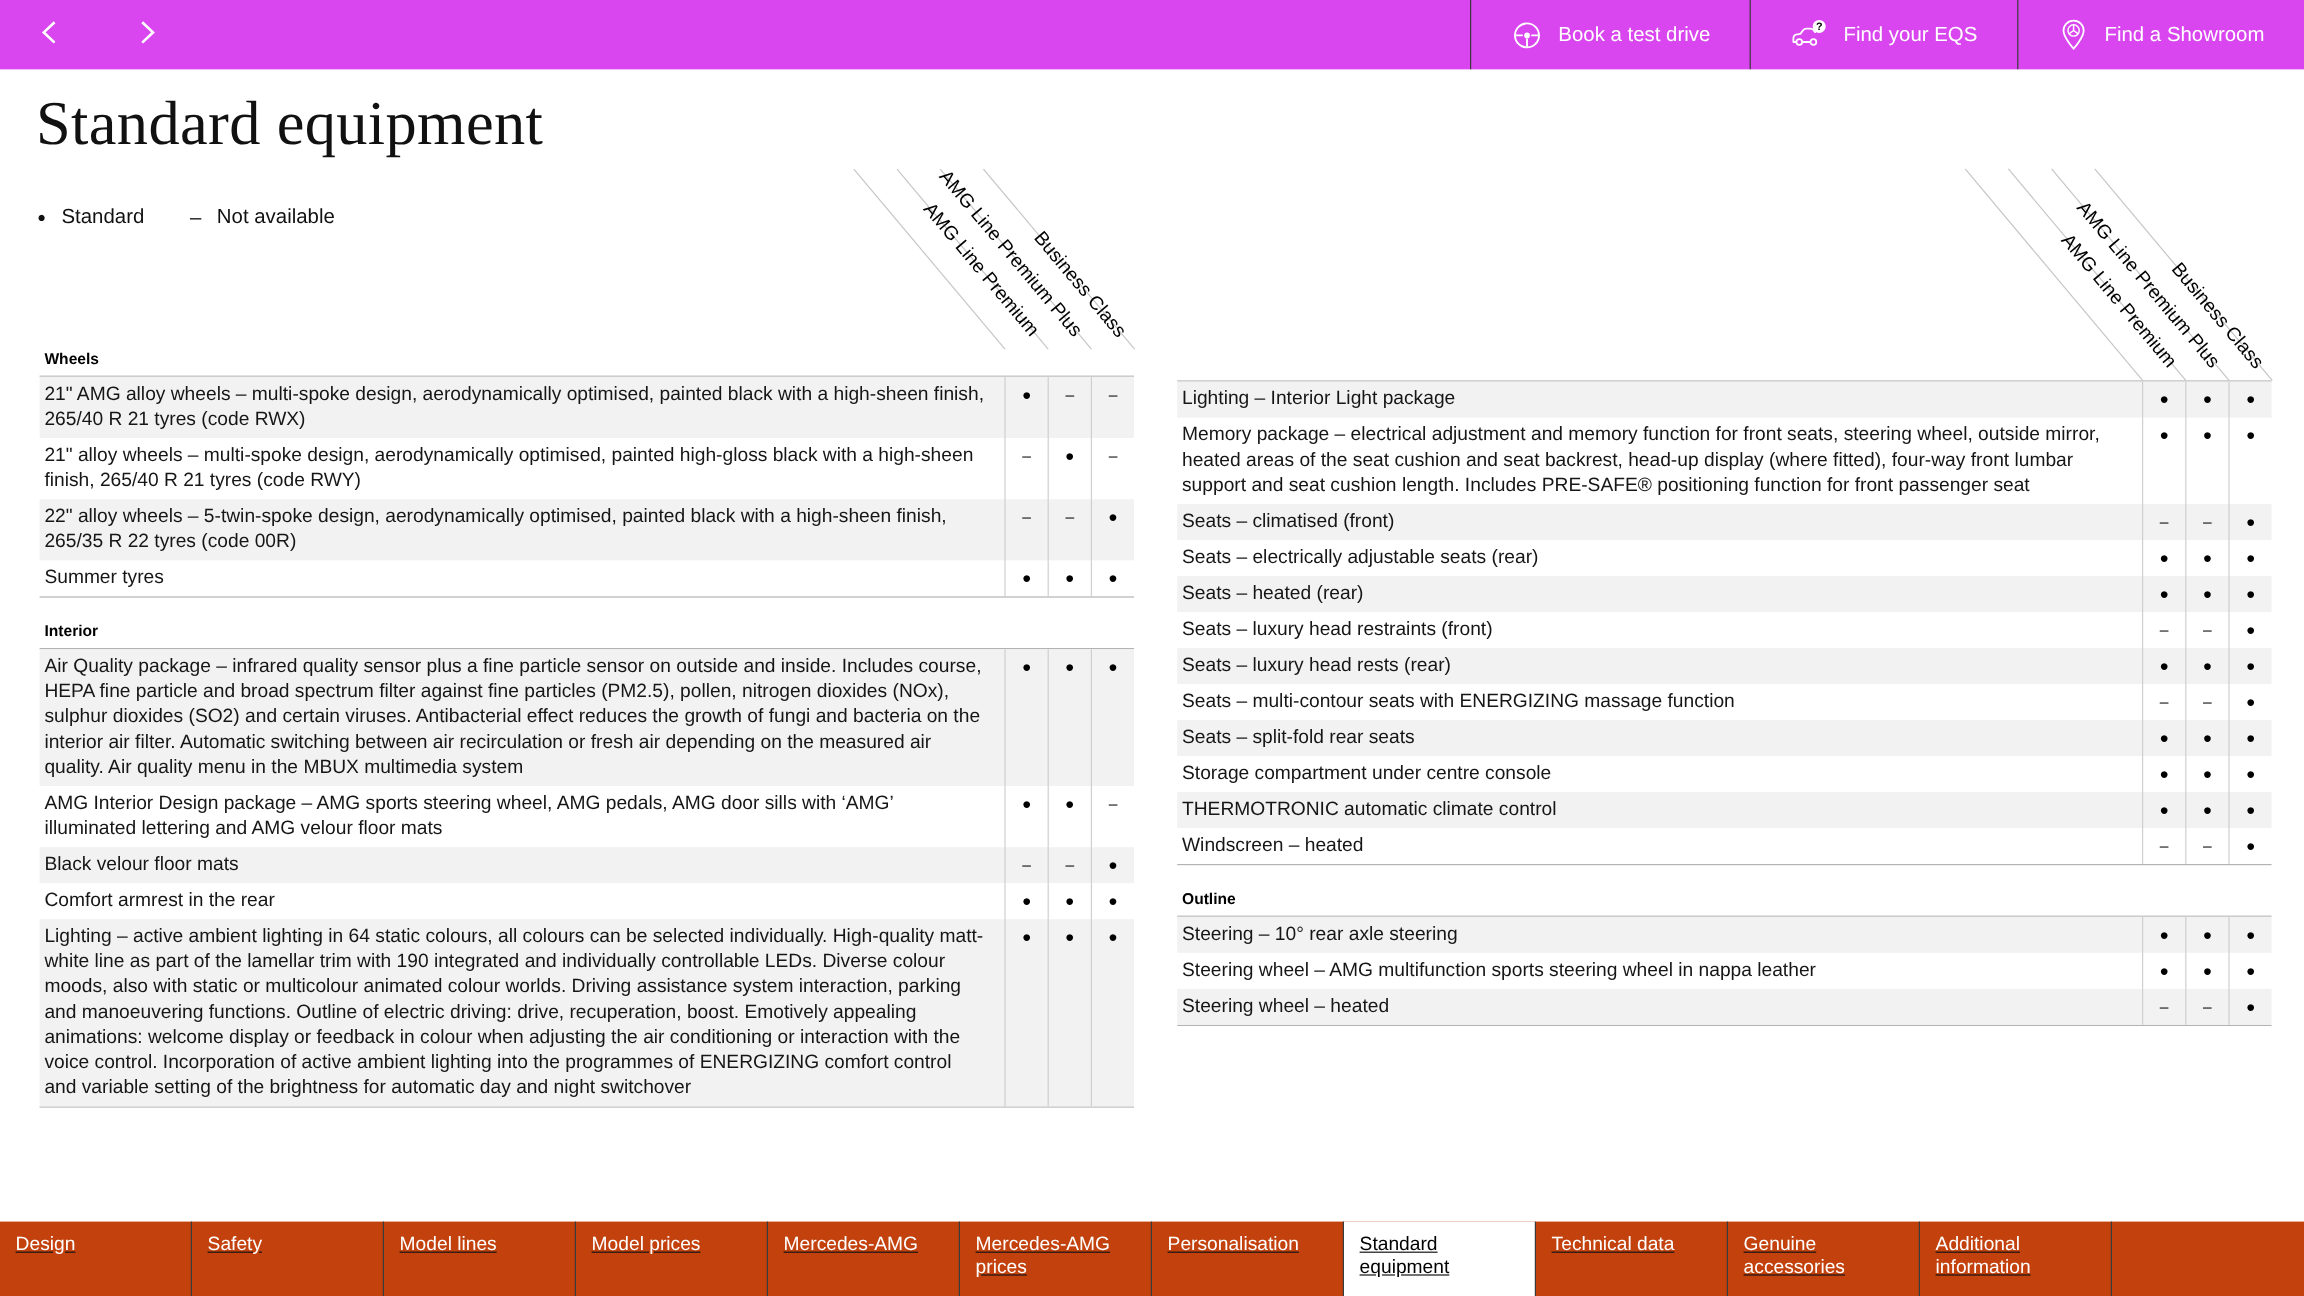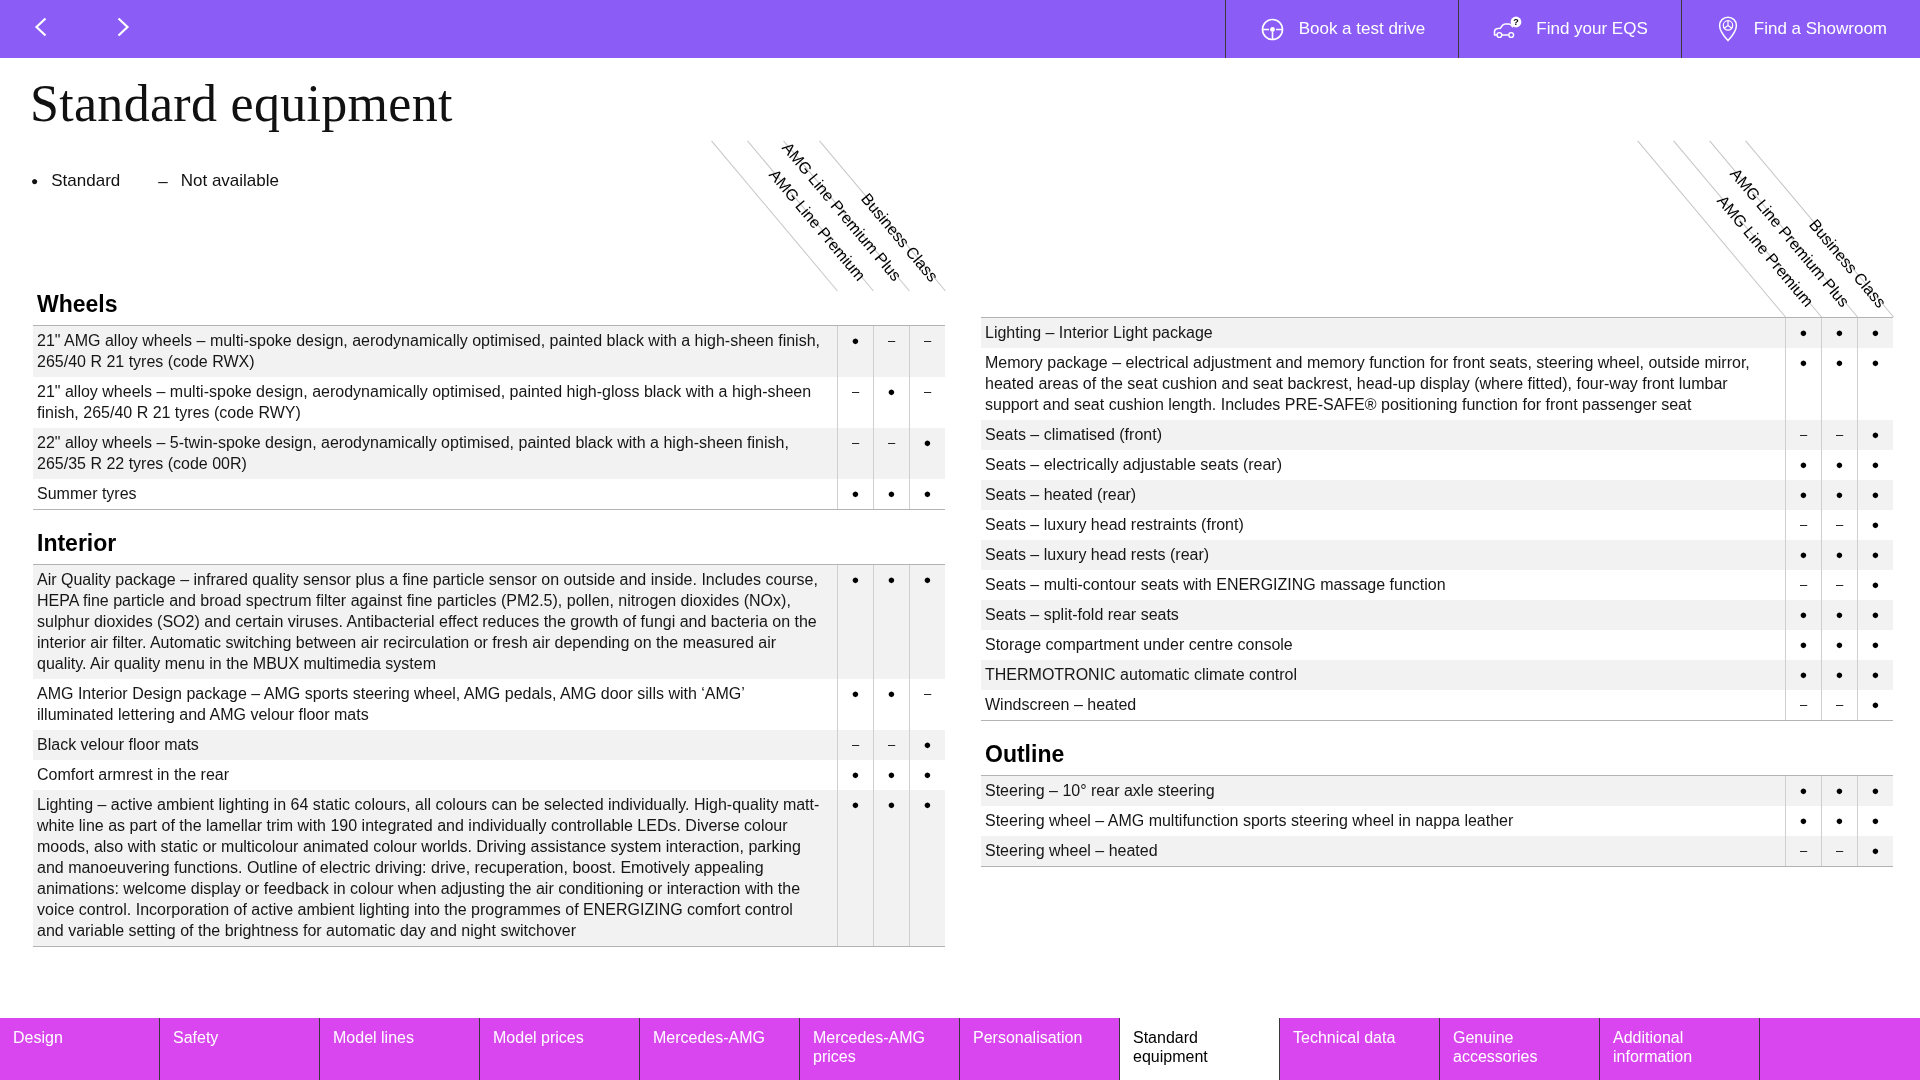--- a/index.html
+++ b/index.html
@@ -3,21 +3,21 @@
 <meta charset="utf-8">
 <style>
   * { margin:0; padding:0; box-sizing:border-box; }
   html,body { width:1920px; height:1080px; }
   body {
     font-family:"Liberation Sans","DejaVu Sans",sans-serif;
     background:#fff; color:#161616; overflow:hidden; position:relative;
   }
 
   
-  .topbar { height:58px; background:#8b5cf6; display:flex; align-items:stretch; }
+  .topbar { height:58px; background:#d946ef; display:flex; align-items:stretch; }
   .nav-arrows { display:flex; align-items:center; padding-left:30px; gap:56px; }
   .arrow-btn { width:24px; height:24px; display:flex; align-items:center; justify-content:center; cursor:pointer; }
   .topbar-actions { margin-left:auto; display:flex; align-items:stretch; }
   .topbar-action {
     display:flex; align-items:center; gap:13px; padding:0 33px;
     border-left:1px solid #3a3a3a; color:#fff; font-size:17px; cursor:pointer; white-space:nowrap;
   }
   .tb-icon { display:flex; align-items:center; }
 
   
@@ -41,33 +41,33 @@
   #block-right .trim-header { height:176px; }
   .trim-label {
     position:absolute; white-space:nowrap; font-size:16px; color:#000;
     transform-origin:0 0; transform:rotate(50deg); line-height:18px;
   }
   .trim-line {
     position:absolute; bottom:0; width:1px; background:#c6c6c6;
     transform-origin:50% 100%; transform:rotate(-40deg);
   }
 
-  .section-title { font-size:23px; font-weight:700; color:#000; padding:0 0 7px 4px; }
+  .section-title { font-size:13px; font-weight:700; color:#000; padding:0 0 7px 4px; }
   .equip-section + .equip-section { margin-top:20px; }
   .rows { border-top:1px solid #b3b3b3; border-bottom:1px solid #b3b3b3; }
   .row { display:flex; align-items:stretch; }
   .row:nth-child(odd) { background:#f2f2f2; }
   .cell-text { flex:1 1 auto; width:804px; padding:4px 14px 5px 4px; font-size:16px; line-height:21px; color:#161616; }
   .cell-mark {
     flex:0 0 36px; width:36px; border-left:1px solid #cfcfcf;
     text-align:center; padding-top:4px; font-size:13px; line-height:21px; color:#000;
   }
 
   
-  .bottom-nav { position:absolute; left:0; bottom:0; width:1920px; height:62px; background:#d946ef; display:flex; }
+  .bottom-nav { position:absolute; left:0; bottom:0; width:1920px; height:62px; background:#c2410c; display:flex;text-decoration:underline; }
   .nav-tab {
     flex:0 0 160px; width:160px; border-right:1px solid #3a3a3a;
     color:#fff; font-size:16px; line-height:19px; padding:10px 8px 0 13px; cursor:pointer;
   }
   .nav-tab.active { background:#fff; color:#000; }
 </style>
 </head>
 <body>
 
 <div class="topbar">

